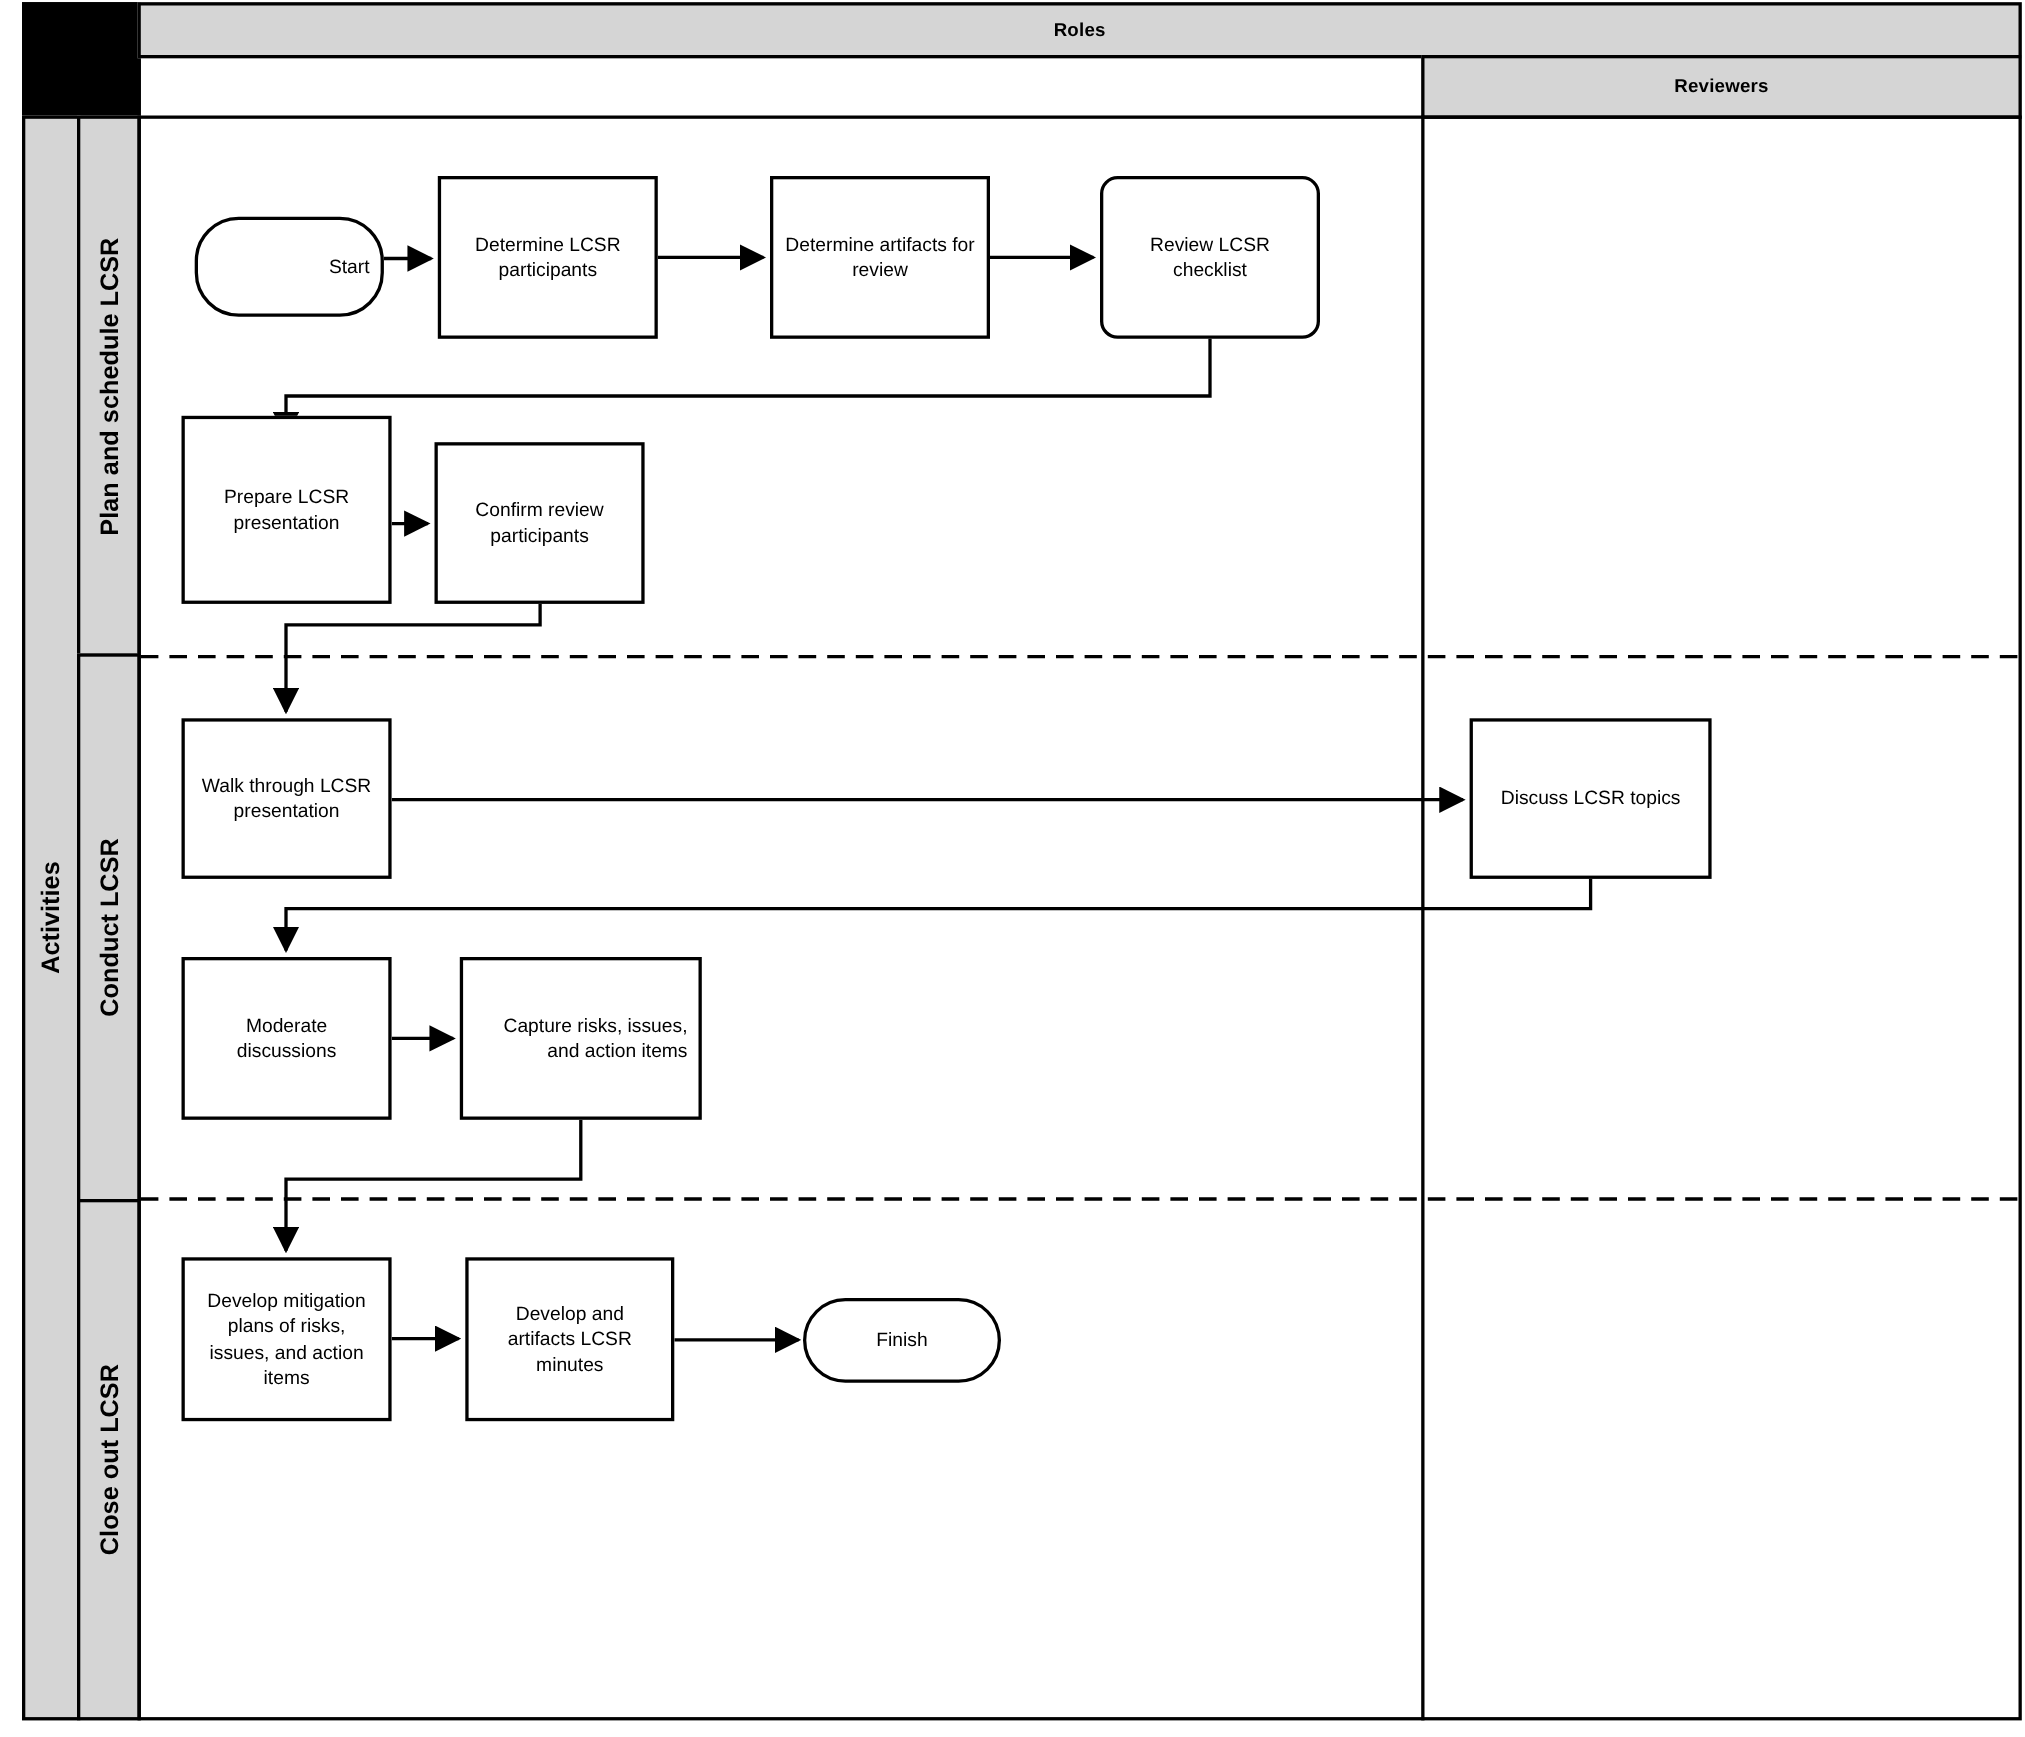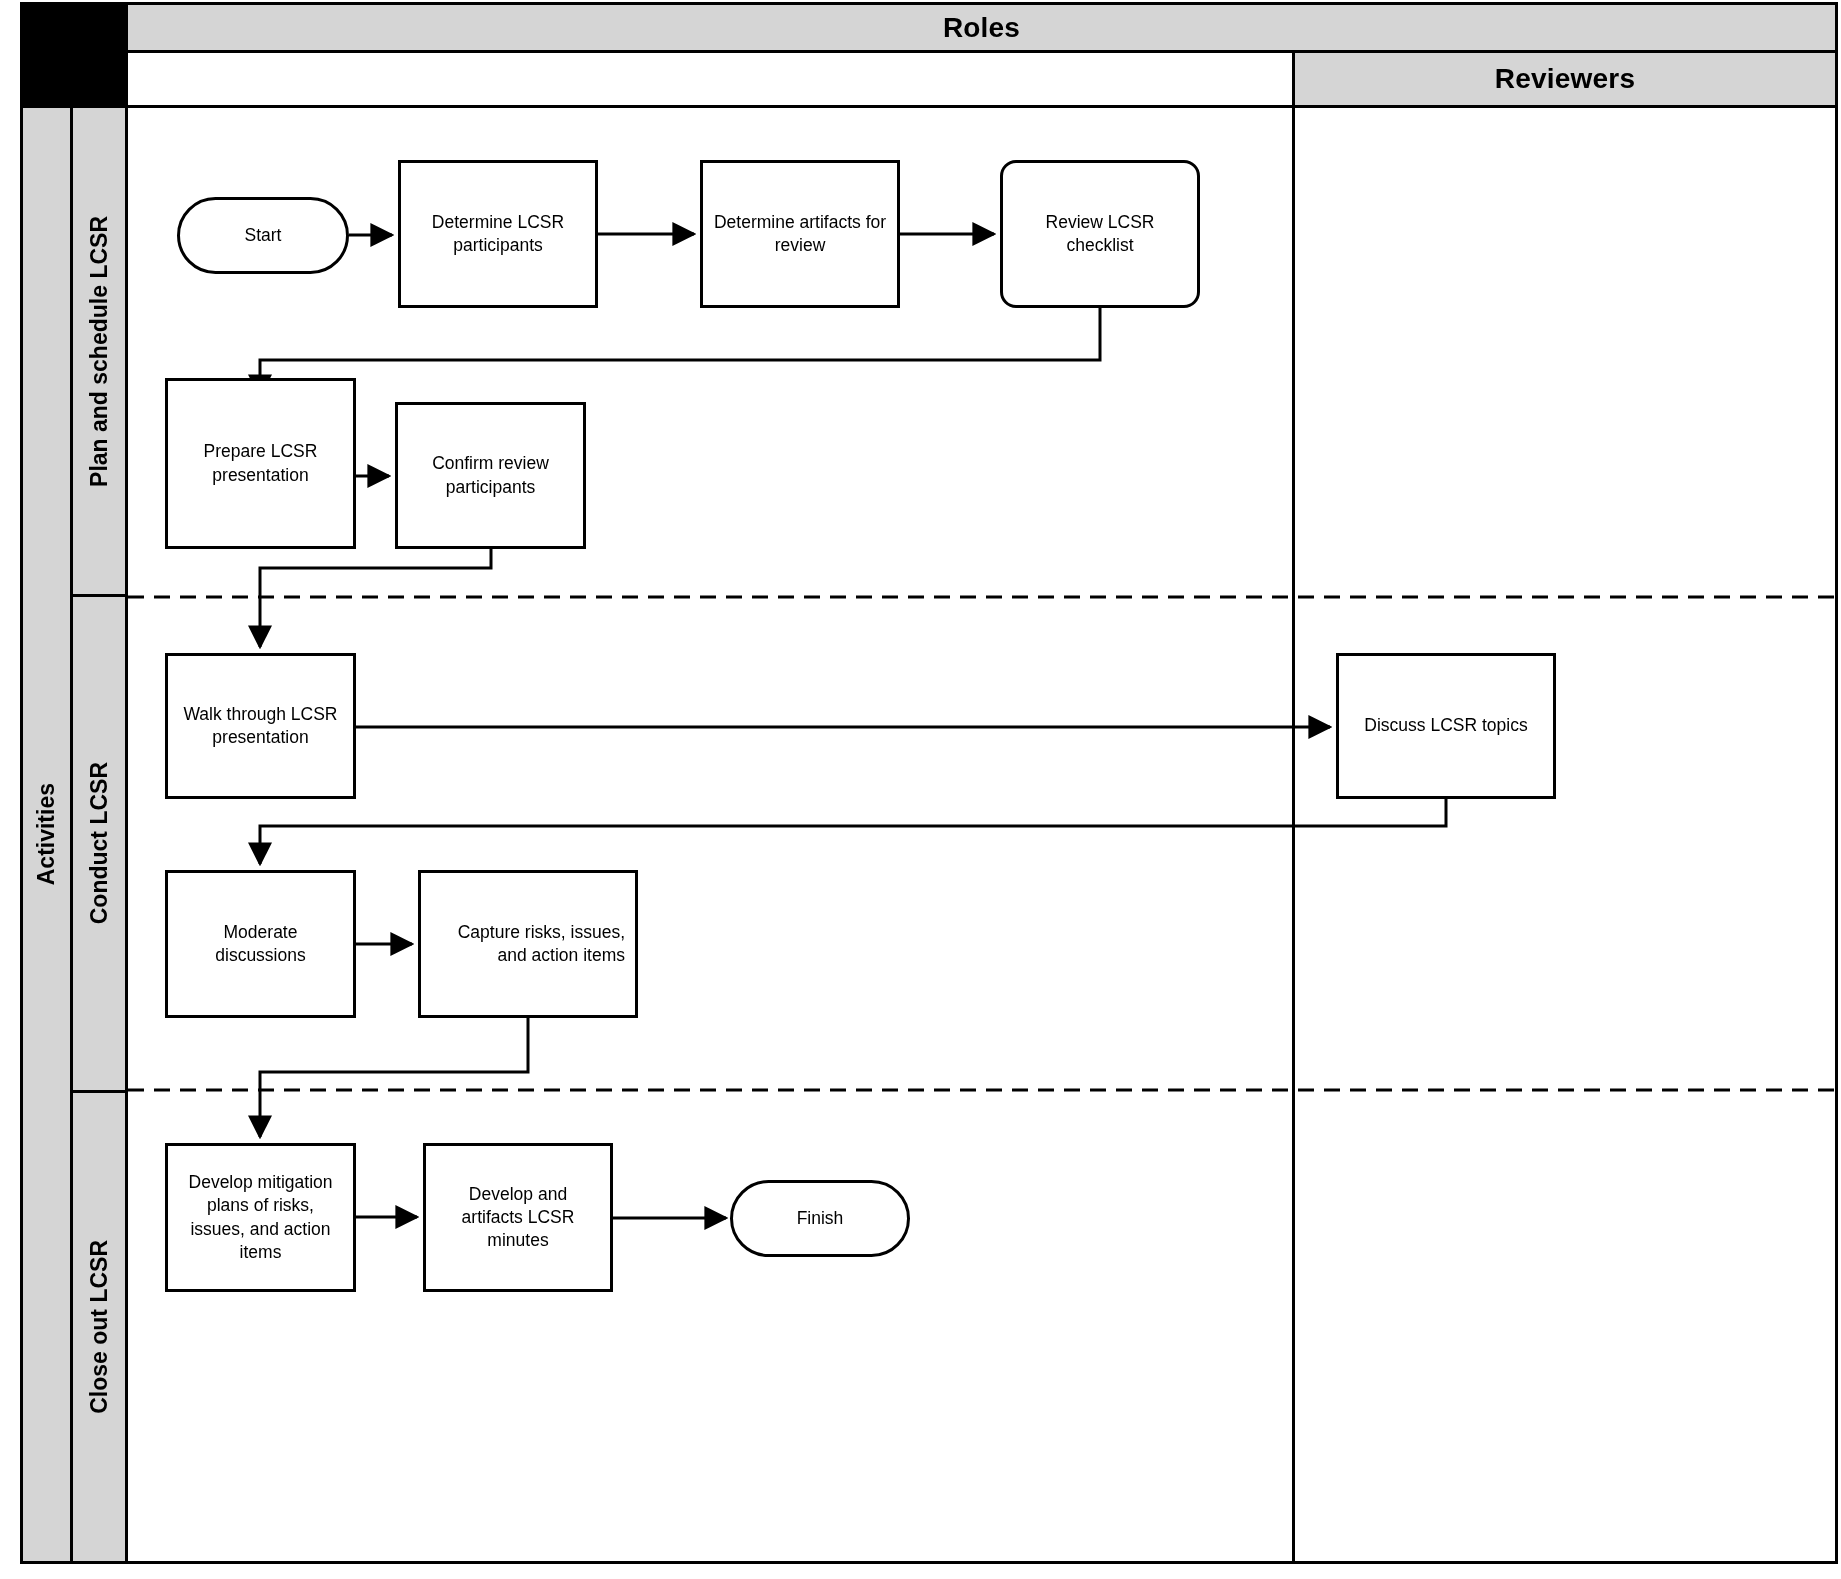--- a/index.html
+++ b/index.html
@@ -5,21 +5,21 @@
   html,body{margin:0;padding:0;background:#ffffff;}
   body{width:1841px;height:1579px;overflow:hidden;position:relative;
        font-family:"Liberation Sans","DejaVu Sans",sans-serif;color:#000;}
   .stage{position:absolute;left:0;top:0;width:1841px;height:1579px;}
 
   
   .cell{position:absolute;box-sizing:border-box;border:3px solid #000;
         display:flex;align-items:center;justify-content:center;}
   .gray{background:#d5d5d5;}
   .blackcell{background:#000;}
-  .hdr{font-weight:bold;font-size:28px;letter-spacing:.2px;}
+  .hdr{font-weight:bold;font-size:17px;letter-spacing:.2px;}
   .vtext{writing-mode:vertical-rl;transform:rotate(180deg);
          font-weight:bold;font-size:23px;white-space:nowrap;}
   .contentframe{position:absolute;box-sizing:border-box;border:3px solid #000;background:transparent;}
   .vdivider{position:absolute;width:3px;background:#000;}
 
   
   .node{position:absolute;box-sizing:border-box;background:#fff;border:3px solid #000;
         display:flex;align-items:center;justify-content:center;text-align:center;
         font-size:17.5px;line-height:1.32;padding:6px 10px;}
   .terminator{border-radius:40px;}
@@ -76,21 +76,21 @@
     <path class="conn" marker-end="url(#arr)" d="M356,476 L389,476"></path>
     <path class="conn" marker-end="url(#arr)" d="M491,549 L491,568 L260,568 L260,647"></path>
     <path class="conn" marker-end="url(#arr)" d="M356,727 L1330,727"></path>
     <path class="conn" marker-end="url(#arr)" d="M1446,799 L1446,826 L260,826 L260,864"></path>
     <path class="conn" marker-end="url(#arr)" d="M356,944 L412,944"></path>
     <path class="conn" marker-end="url(#arr)" d="M528,1018 L528,1072 L260,1072 L260,1137"></path>
     <path class="conn" marker-end="url(#arr)" d="M356,1217 L417,1217"></path>
     <path class="conn" marker-end="url(#arr)" d="M613,1218 L726,1218"></path>
   </svg>
 
-  <div class="node terminator" style="left:177px;top:197px;width:172px;height:77px;">
+  <div class="node terminator" style="left:177px;top:197px;width:172px;height:91px;justify-content:flex-end;">
       <span>Start</span>
     </div>
 
   <div class="node" style="left:398px;top:160px;width:200px;height:148px;">
       <span>Determine LCSR participants</span>
     </div>
 
   <div class="node" style="left:700px;top:160px;width:200px;height:148px;">
       <span>Determine artifacts for review</span>
     </div>

